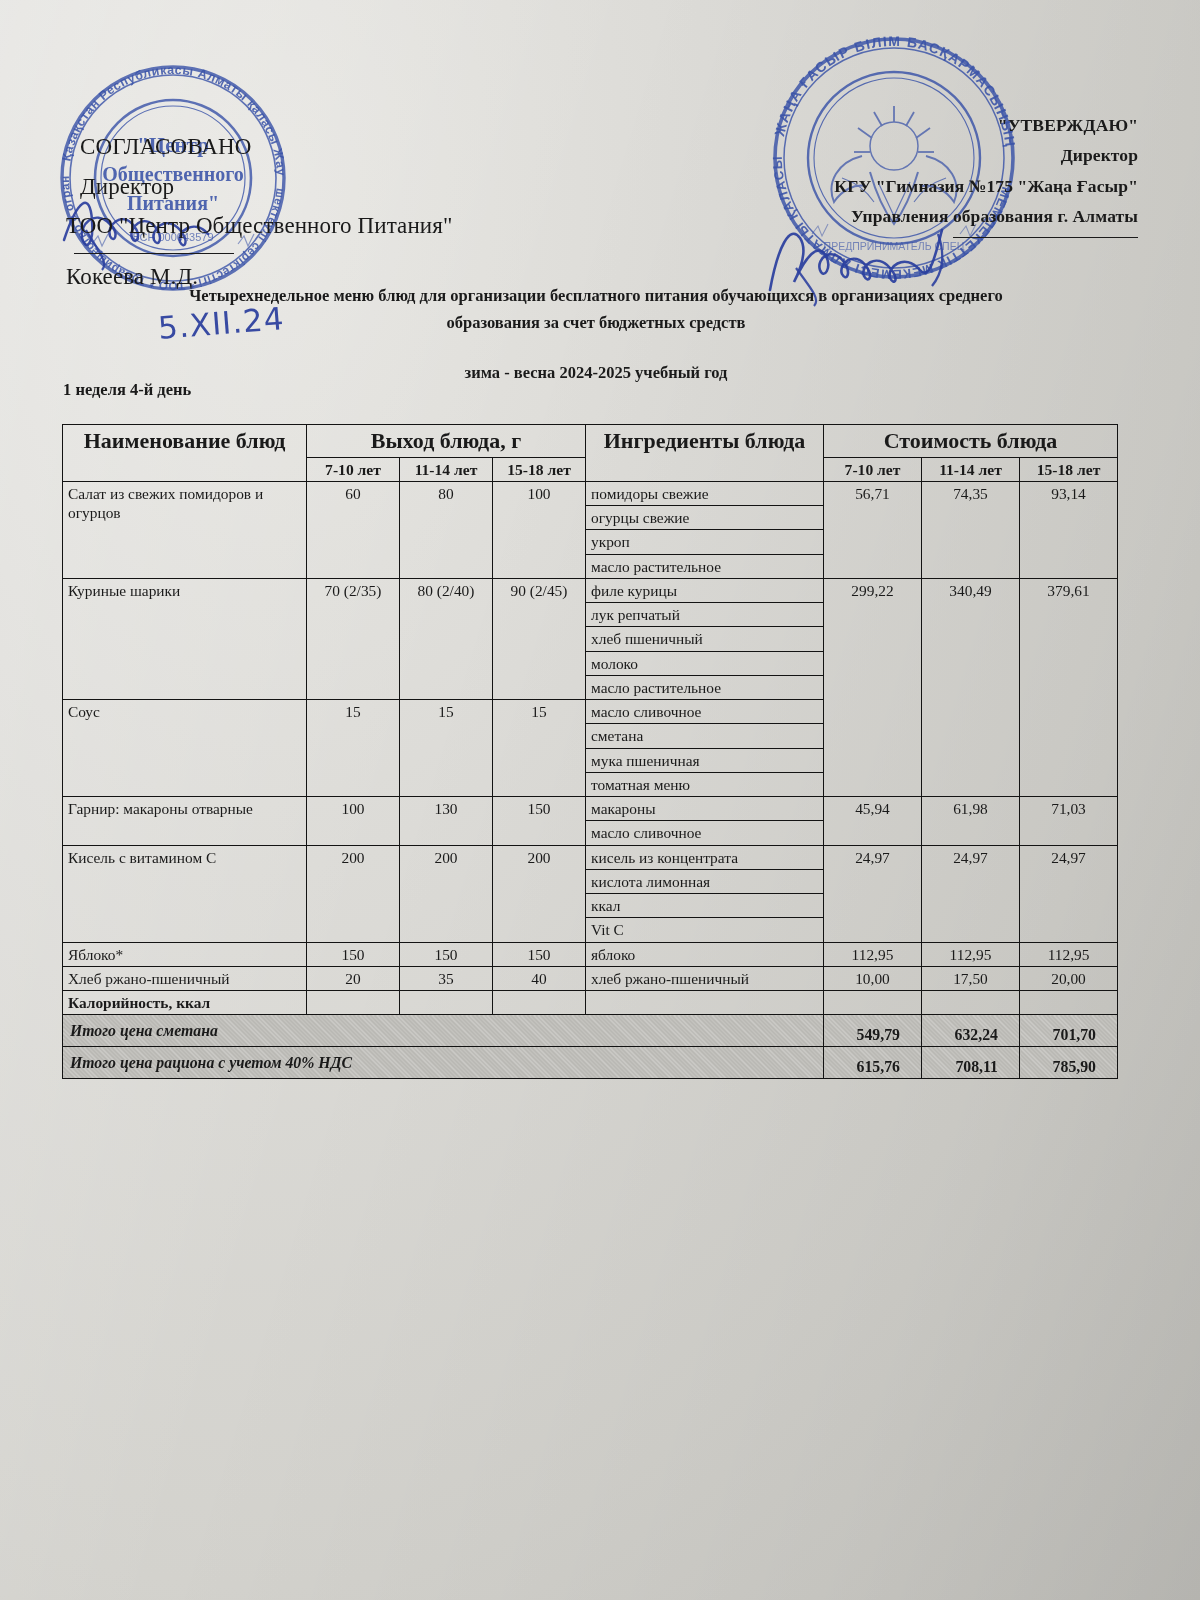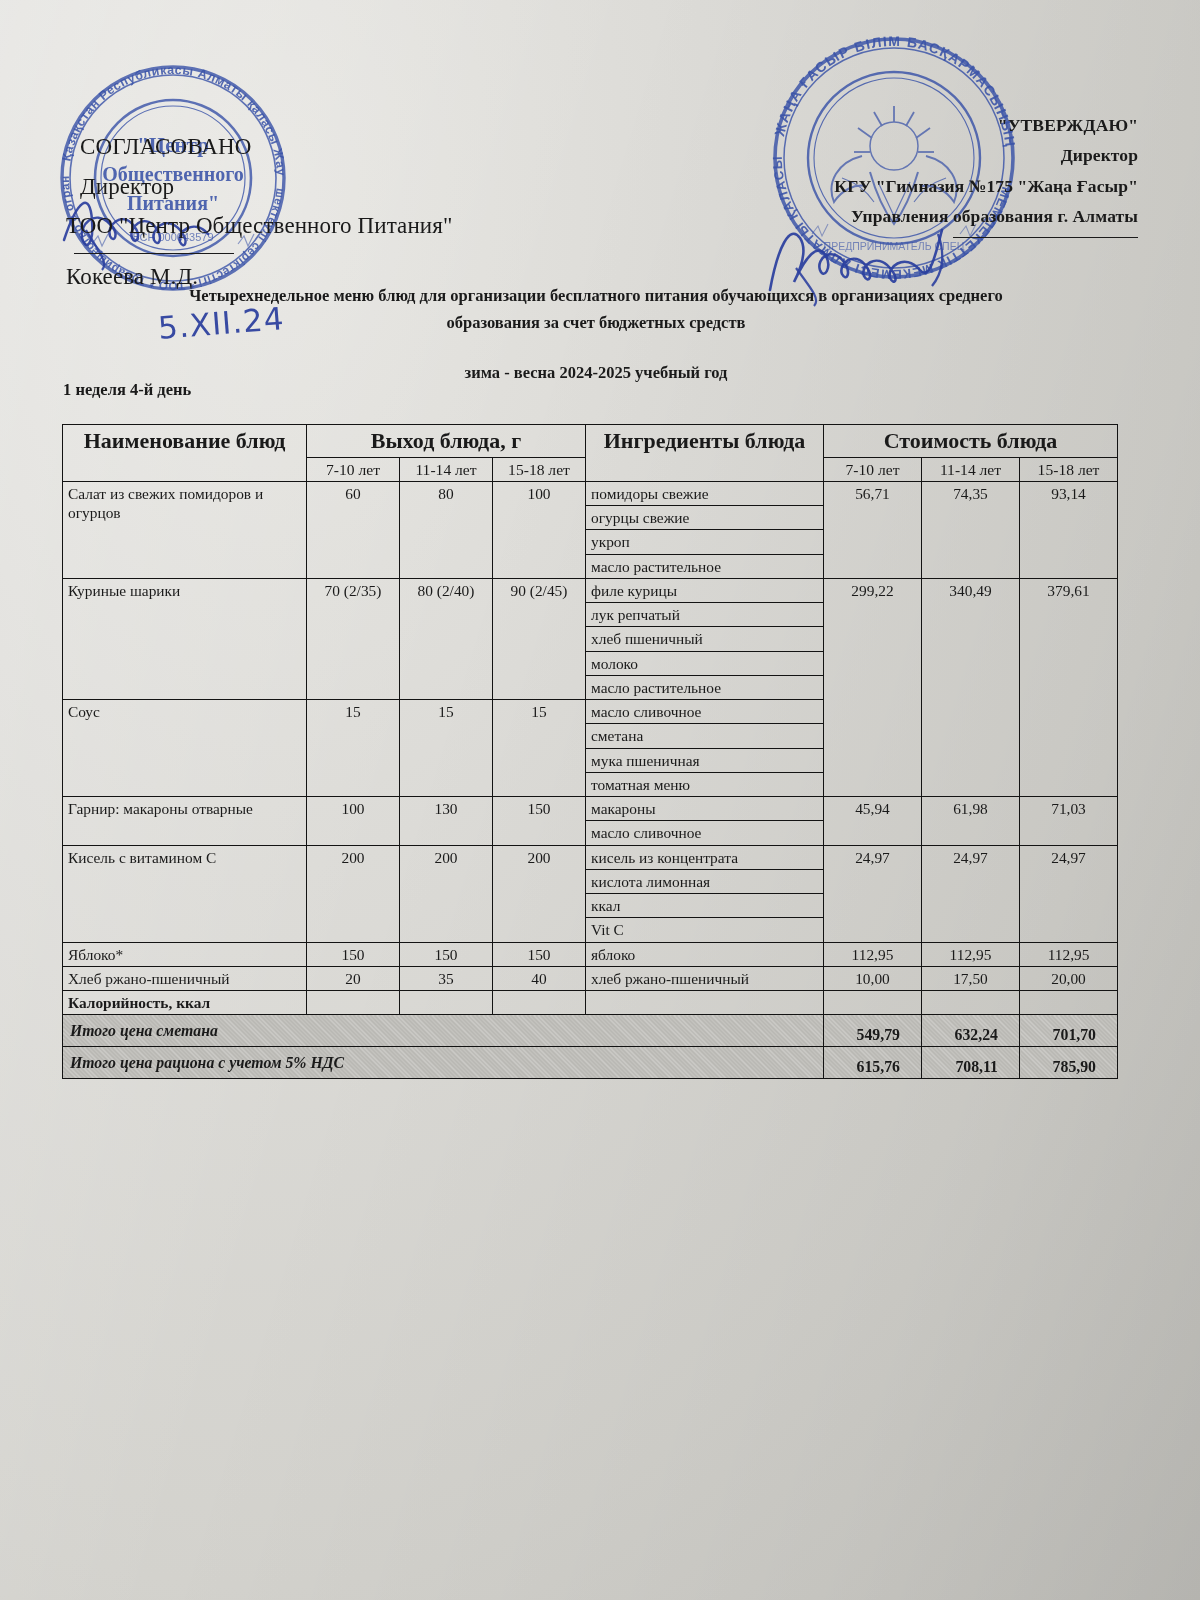--- a/index.html
+++ b/index.html
@@ -85,21 +85,21 @@
     vertical-align:top;
     line-height:1.25;
     background:transparent;
   }
   th.head{
     text-align:center;font-weight:bold;vertical-align:middle;
     font-size:22px;
     padding:6px 4px;
   }
   th.sub{
-    text-align:center;font-weight:normal;font-size:15.6px;
+    text-align:center;font-weight:bold;font-size:15.6px;
     padding:3px 2px;
     border-radius:10px;
   }
   td.num{text-align:center;vertical-align:top;padding-top:4px;}
   td.dish{padding-top:4px;padding-left:6px;}
   td.ing{padding-top:4px;padding-left:7px;}
   td.cost{text-align:center;padding-top:5px;}
 
   tr.totrow td{
     background:#b9b8b3;
@@ -400,21 +400,21 @@
             <td class="num"></td>
             <td class="num"></td>
           </tr>
           <tr class="totrow">
             <td class="tlabel" colspan="5">Итого цена сметана</td>
             <td class="tval">549,79</td>
             <td class="tval">632,24</td>
             <td class="tval">701,70</td>
           </tr>
           <tr class="totrow">
-            <td class="tlabel" colspan="5">Итого цена рациона с учетом 5% НДС</td>
+            <td class="tlabel" colspan="5">Итого цена рациона с учетом 40% НДС</td>
             <td class="tval">615,76</td>
             <td class="tval">708,11</td>
             <td class="tval">785,90</td>
           </tr>
         </tbody>
     </table>
   </div>
 
 </div>
 

